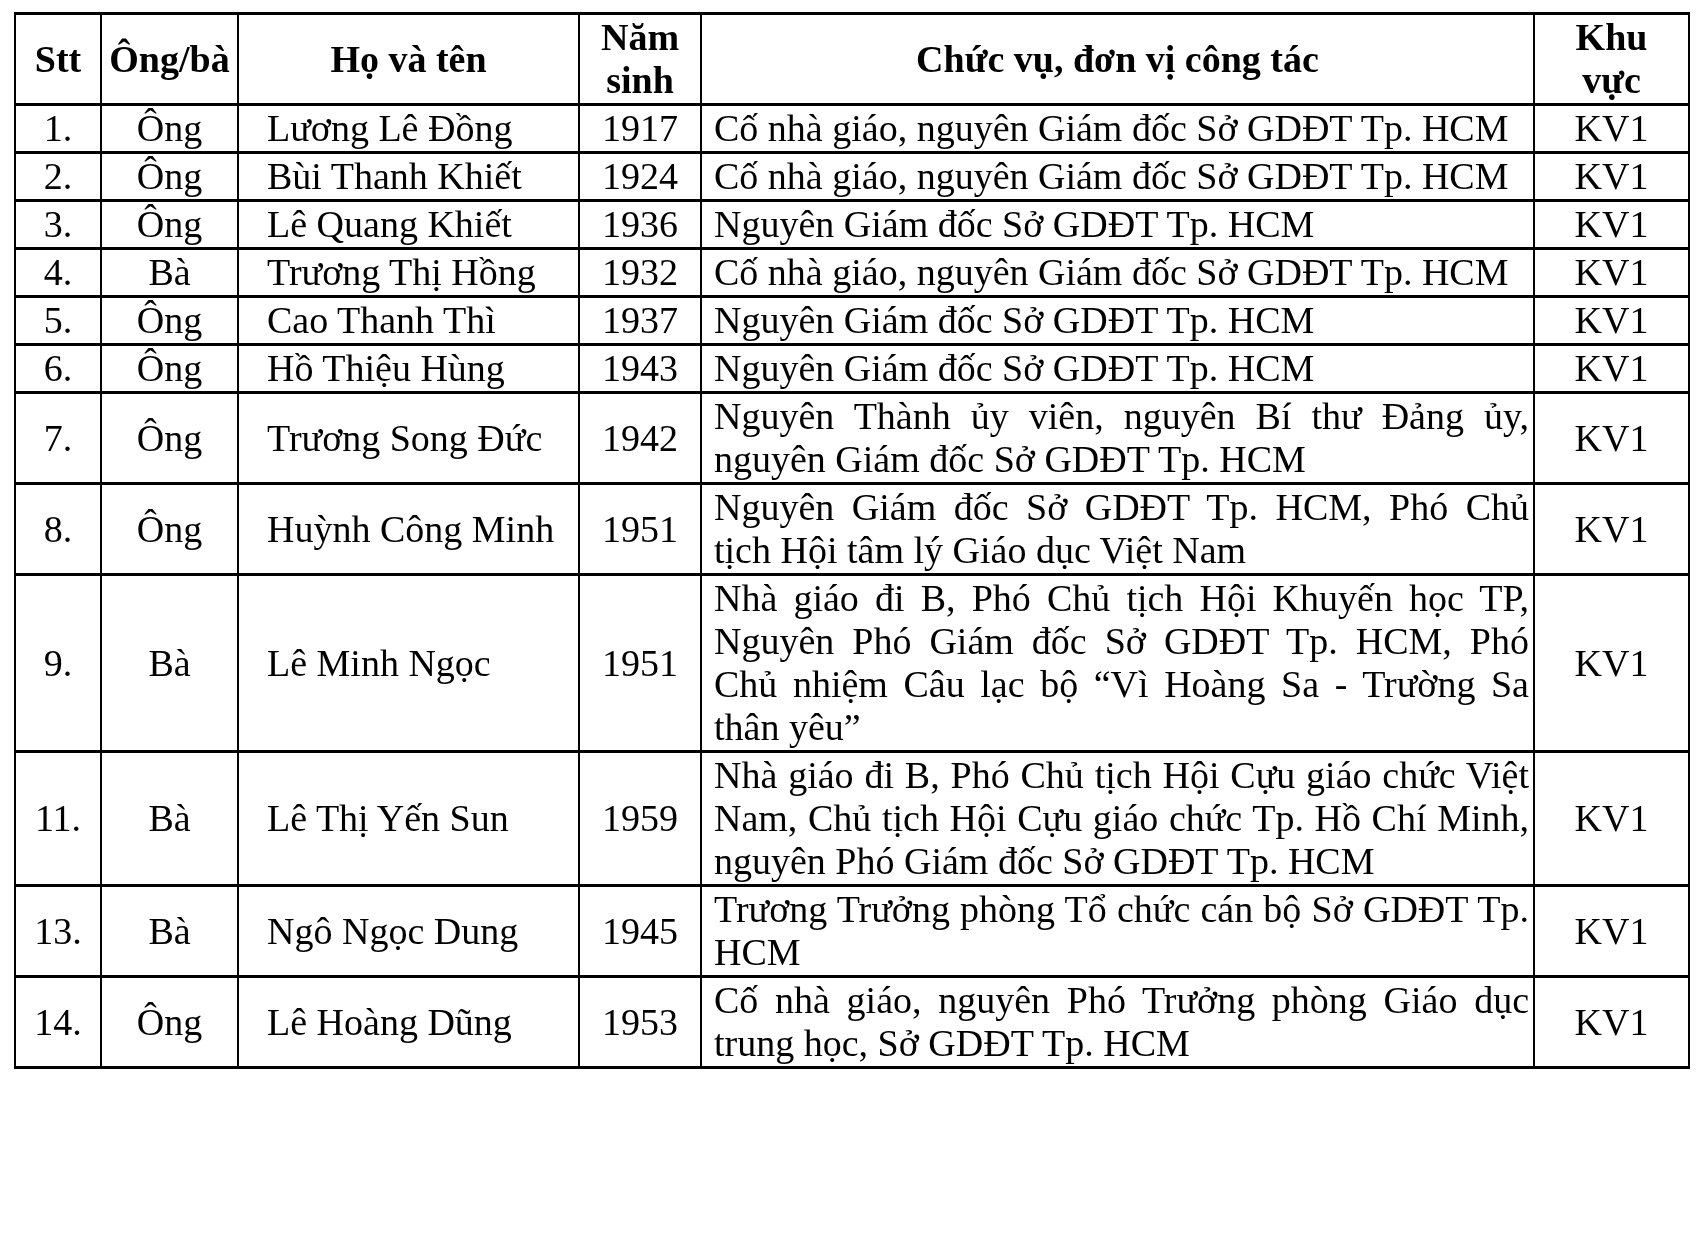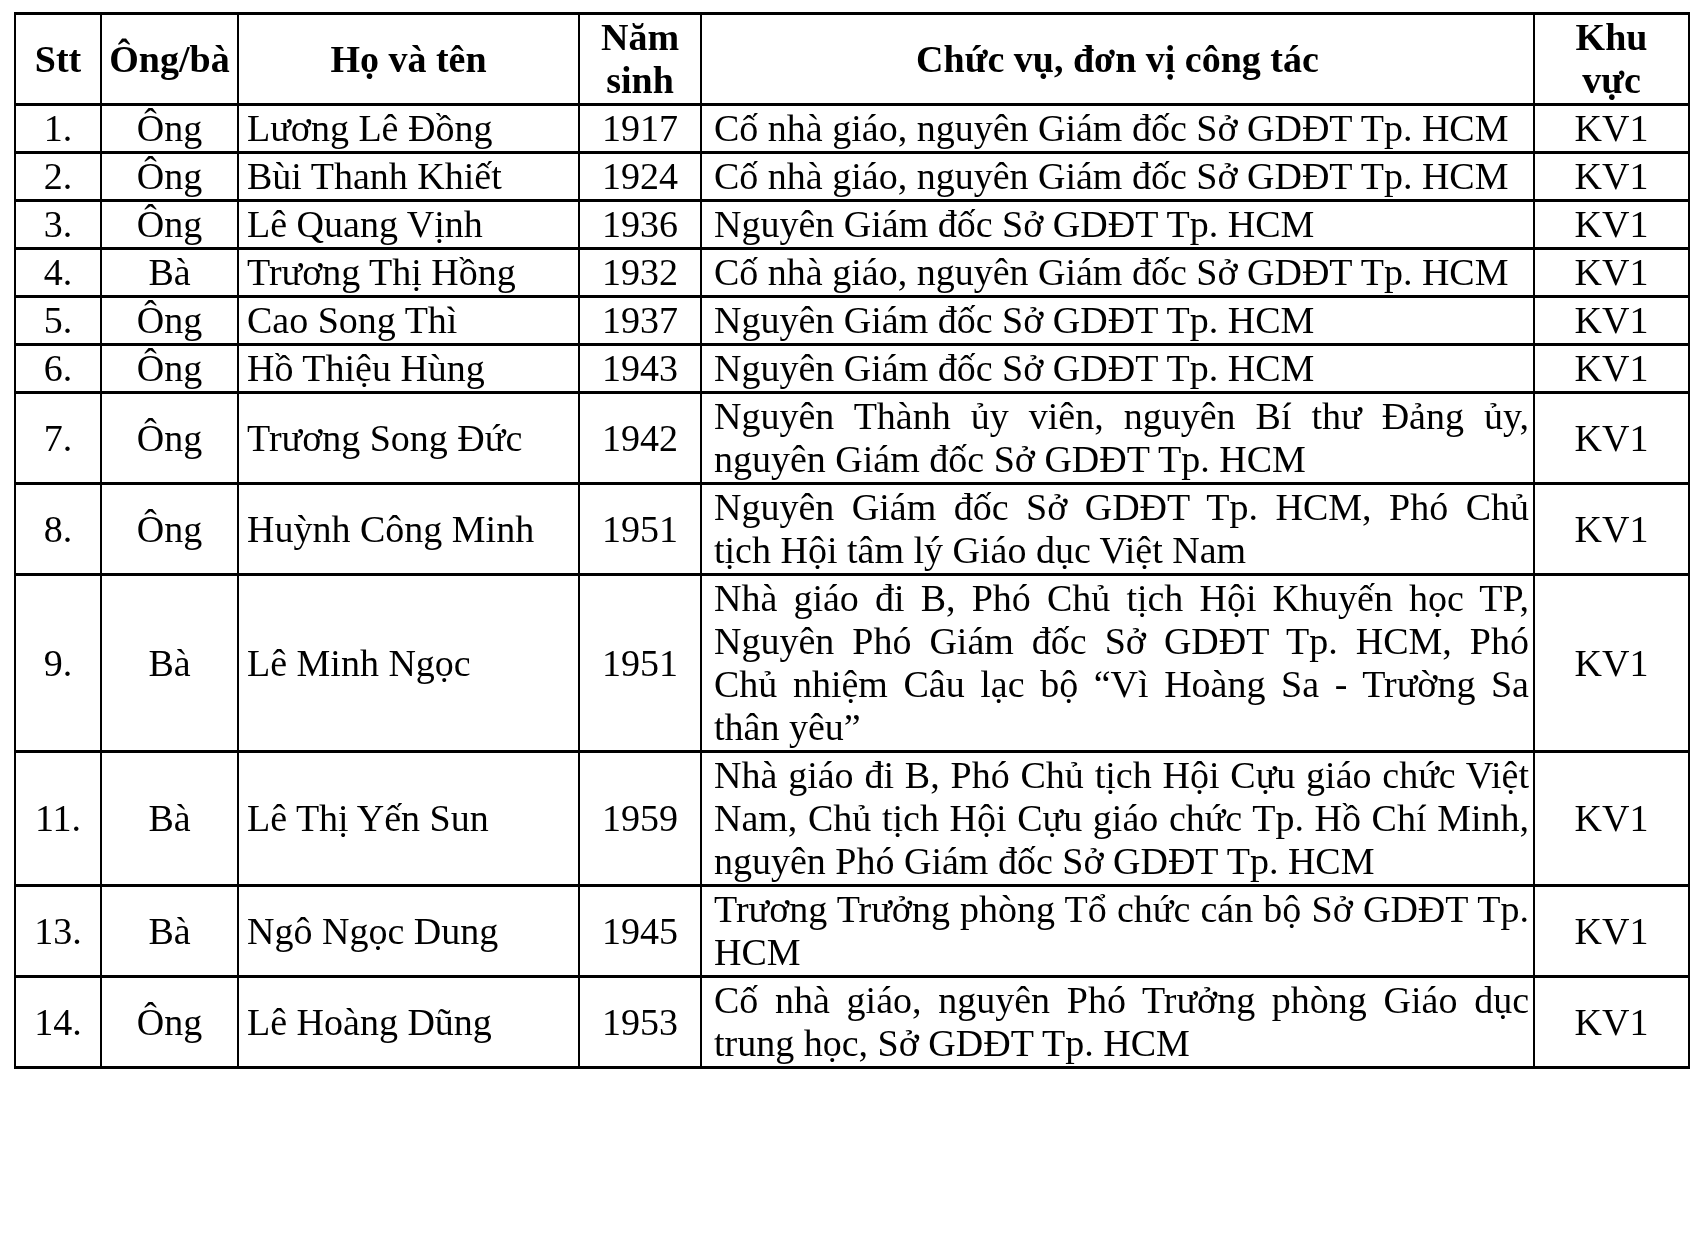--- a/index.html
+++ b/index.html
@@ -40,21 +40,21 @@
     display: inline-block;
     max-width: 96px;
   }
   td.c-stt, td.c-honorific, td.c-birth, td.c-region {
     text-align: center;
     padding-left: 2px;
     padding-right: 2px;
   }
   td.c-name {
     text-align: left;
-    padding-left: 8px;
+    padding-left: 28px;
     padding-right: 0;
     white-space: nowrap;
     overflow: visible;
   }
   td.c-position {
     text-align: justify;
     padding-left: 12px;
     margin-left: 36px;
   }
 </style>
@@ -94,37 +94,37 @@
         <td class="c-stt">2.</td>
         <td class="c-honorific">Ông</td>
         <td class="c-name">Bùi Thanh Khiết</td>
         <td class="c-birth">1924</td>
         <td class="c-position">Cố nhà giáo, nguyên Giám đốc Sở GDĐT Tp. HCM</td>
         <td class="c-region">KV1</td>
       </tr>
       <tr>
         <td class="c-stt">3.</td>
         <td class="c-honorific">Ông</td>
-        <td class="c-name">Lê Quang Vịnh</td>
+        <td class="c-name">Lê Quang Khiết</td>
         <td class="c-birth">1936</td>
         <td class="c-position">Nguyên Giám đốc Sở GDĐT Tp. HCM</td>
         <td class="c-region">KV1</td>
       </tr>
       <tr>
         <td class="c-stt">4.</td>
         <td class="c-honorific">Bà</td>
         <td class="c-name">Trương Thị Hồng</td>
         <td class="c-birth">1932</td>
         <td class="c-position">Cố nhà giáo, nguyên Giám đốc Sở GDĐT Tp. HCM</td>
         <td class="c-region">KV1</td>
       </tr>
       <tr>
         <td class="c-stt">5.</td>
         <td class="c-honorific">Ông</td>
-        <td class="c-name">Cao Song Thì</td>
+        <td class="c-name">Cao Thanh Thì</td>
         <td class="c-birth">1937</td>
         <td class="c-position">Nguyên Giám đốc Sở GDĐT Tp. HCM</td>
         <td class="c-region">KV1</td>
       </tr>
       <tr>
         <td class="c-stt">6.</td>
         <td class="c-honorific">Ông</td>
         <td class="c-name">Hồ Thiệu Hùng</td>
         <td class="c-birth">1943</td>
         <td class="c-position">Nguyên Giám đốc Sở GDĐT Tp. HCM</td>

